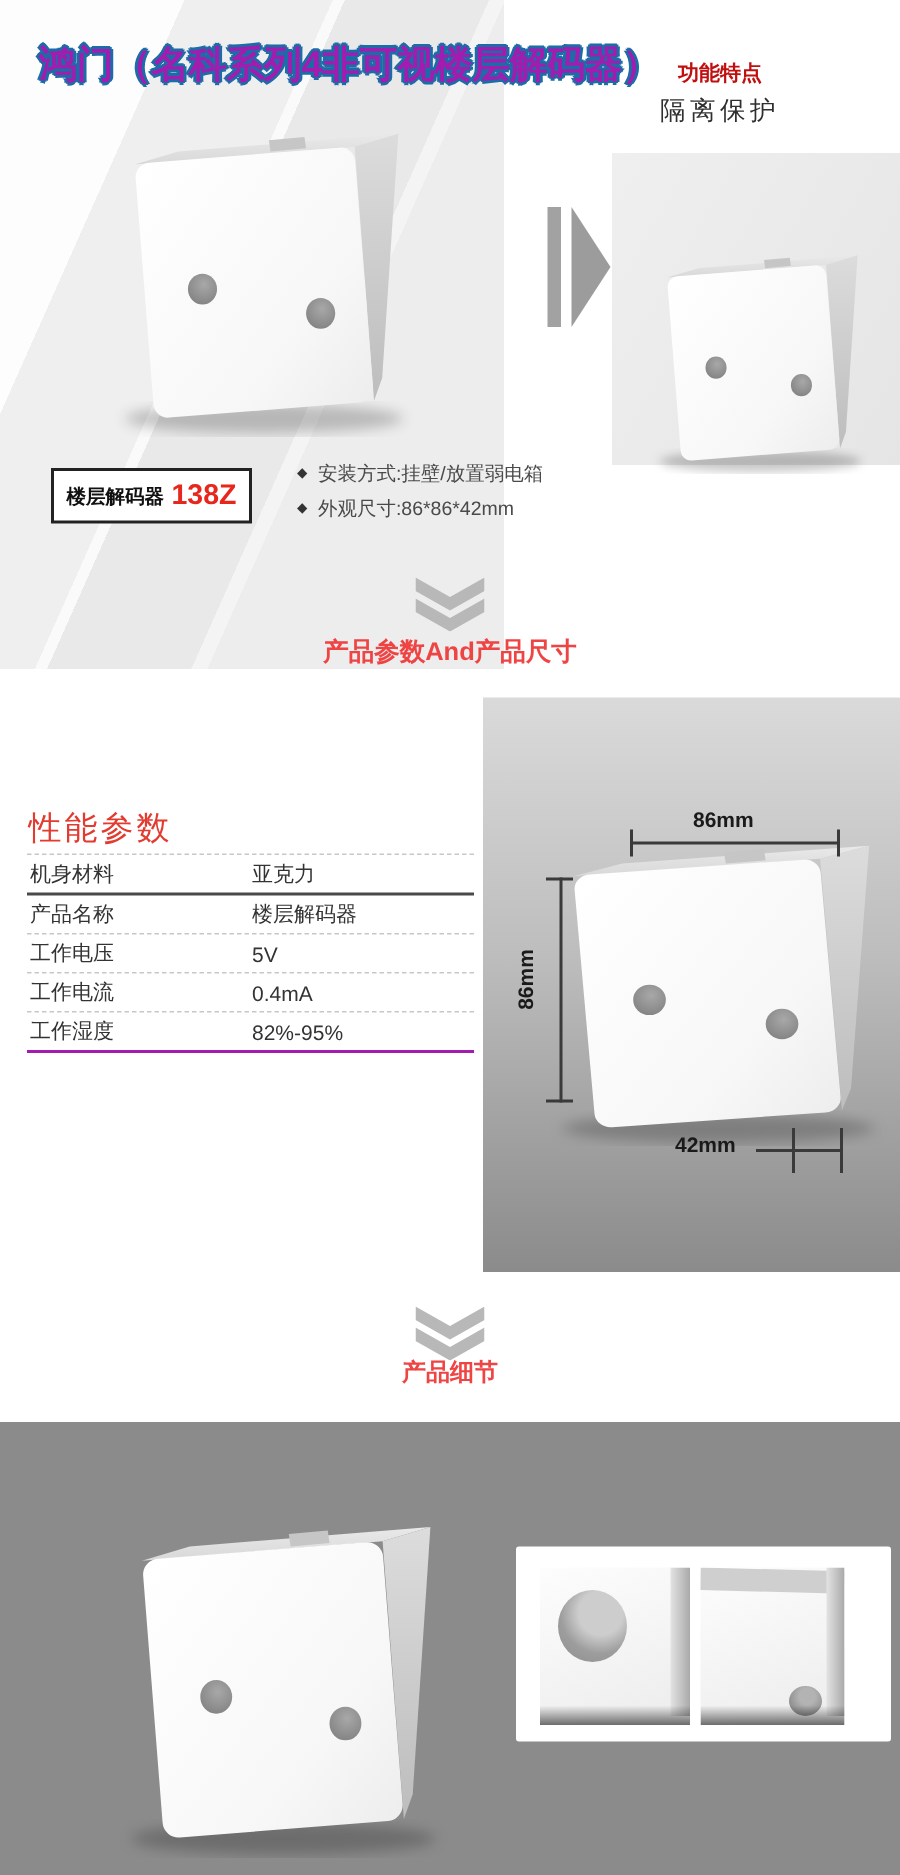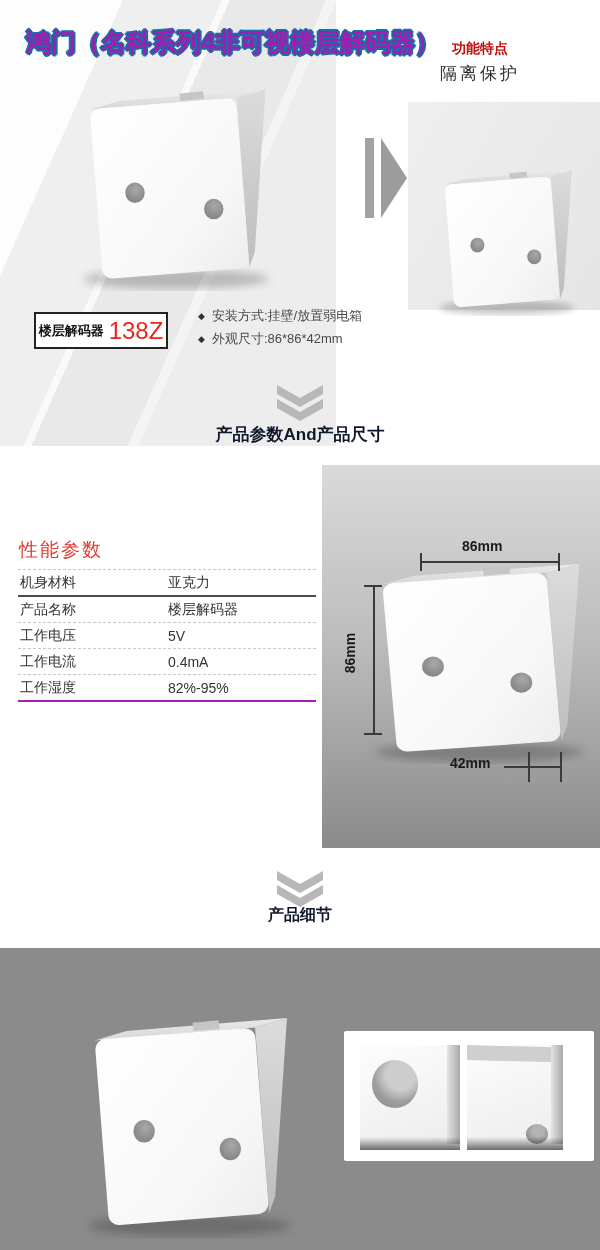--- a/index.html
+++ b/index.html
@@ -22,35 +22,35 @@
   .arrow-head{left:381px;top:138px;width:0;height:0;
     border-top:40px solid transparent;border-bottom:40px solid transparent;
     border-left:26px solid #9c9c9c;}
 
   .feature-photo{left:408px;top:102px;width:192px;height:208px;
     background:linear-gradient(120deg,#efefef,#e5e5e5);}
 
   .model-box{left:34px;top:312px;width:130px;height:33px;border:2px solid #222;background:#fff;
     display:flex;align-items:center;justify-content:center;}
   .model-name{font-size:13px;font-weight:bold;color:#111;}
-  .model-code{font-size:24px;font-weight:normal;color:#e8271c;margin-left:5px;}
+  .model-code{font-size:19px;font-weight:bold;color:#e8271c;margin-left:5px;}
 
   .bullet-list{left:198px;top:304px;width:200px;}
   .bullet-row{display:flex;align-items:center;height:23px;font-size:13px;color:#4a4a4a;}
   .bullet-ic{font-size:9px;color:#333;margin-right:7px;}
 
   
   .chev1{left:277px;top:385px;}
   .chev2{left:277px;top:871px;}
-  .sec-title{left:0;width:600px;text-align:center;font-weight:bold;color:#0f172a;}
+  .sec-title{left:0;width:600px;text-align:center;font-weight:bold;color:#ef4444;}
   .sec-params{top:423px;font-size:17px;}
   .sec-details{top:905px;font-size:16px;}
 
   
-  .specs-heading{left:19px;top:537px;font-size:19px;color:#e23b30;letter-spacing:2px;}
+  .specs-heading{left:19px;top:537px;font-size:22px;color:#e23b30;letter-spacing:2px;}
   .spec-table{left:18px;top:569px;width:298px;border-top:1px dashed #c8c8c8;
     border-bottom:2px solid #a21caf;}
   .spec-row{display:flex;align-items:center;height:25px;font-size:14px;color:#333;
     border-bottom:1px dashed #c8c8c8;}
   .spec-row.first{border-bottom:2px solid #4a4a4a;}
   .spec-row.last{border-bottom:none;}
   .spec-label{width:148px;padding-left:2px;}
   .spec-value{flex:1;}
 
   

